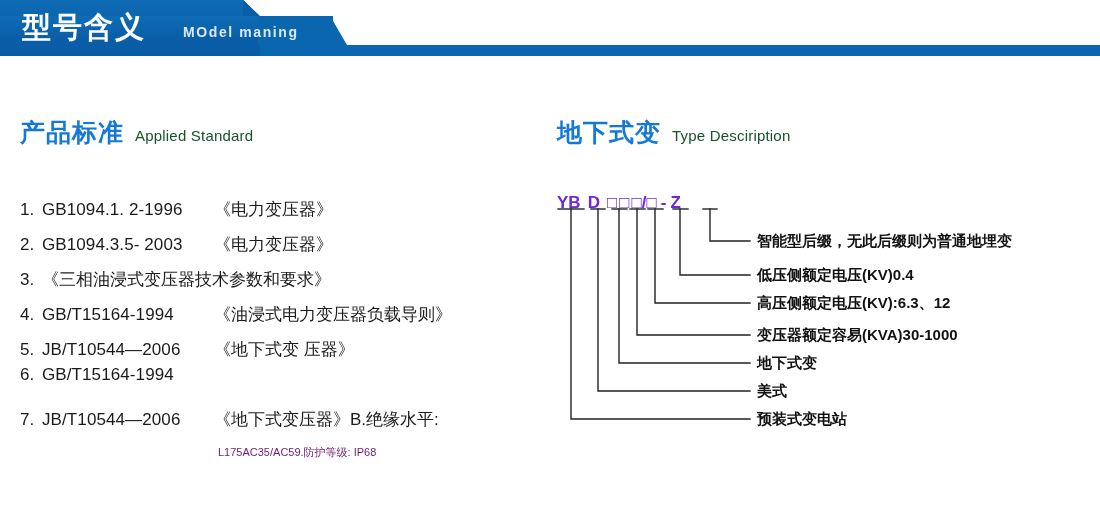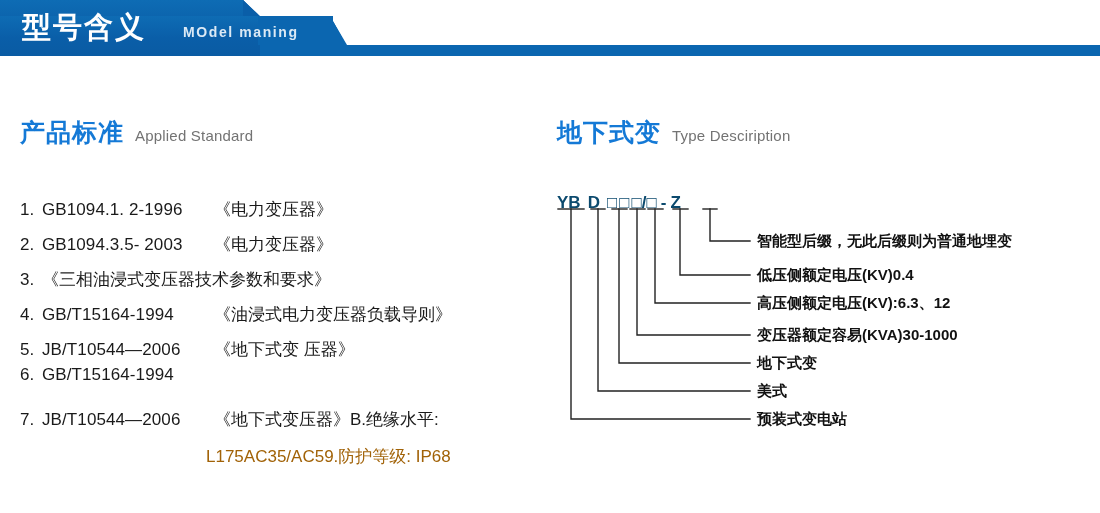--- a/index.html
+++ b/index.html
@@ -32,52 +32,52 @@
     letter-spacing:1.6px;line-height:16px;
   }
 
   
   .sec-head{position:absolute;white-space:nowrap;}
   .sec-cn{
     font-size:25px;font-weight:700;color:#1479d6;
     letter-spacing:1px;
   }
   .sec-en{
-    font-size:15px;font-weight:400;color:#737373;
+    font-size:15px;font-weight:400;color:#14532d;
     margin-left:11px;letter-spacing:.2px;
   }
   #std-head{left:20px;top:116px;}
   #type-head{left:557px;top:116px;}
 
   
   #std-list{
     position:absolute;left:20px;top:190px;width:530px;
   }
   .std-row{
     display:flex;align-items:baseline;
     height:35px;
     font-size:17px;color:#1a1a1a;
     white-space:nowrap;
   }
   .std-no{width:22px;flex:0 0 22px;}
   .std-code{width:172px;flex:0 0 172px;letter-spacing:.1px;}
   .std-name{flex:0 0 auto;margin-top:8px;}
   #std-extra{
-    position:absolute;left:206px;top:445px;
-    font-size:17px;color:#a16207;white-space:nowrap;
+    position:absolute;left:218px;top:445px;
+    font-size:11px;color:#701a75;white-space:nowrap;
   }
 
   
   #model-area{
     position:absolute;left:545px;top:185px;
     width:545px;height:245px;
   }
   #code-line{
     position:absolute;left:12px;top:8px;
-    font-size:17px;font-weight:700;color:#0c4a6e;
+    font-size:17px;font-weight:700;color:#6d28d9;
     letter-spacing:0px;white-space:nowrap;
   }
   #code-line span{display:inline-block;}
   .leader-svg{position:absolute;left:0;top:0;}
   .lead-label{
     position:absolute;left:212px;
     font-size:15px;font-weight:700;color:#111;
     white-space:nowrap;line-height:18px;
     transform:translateY(-50%);
   }

